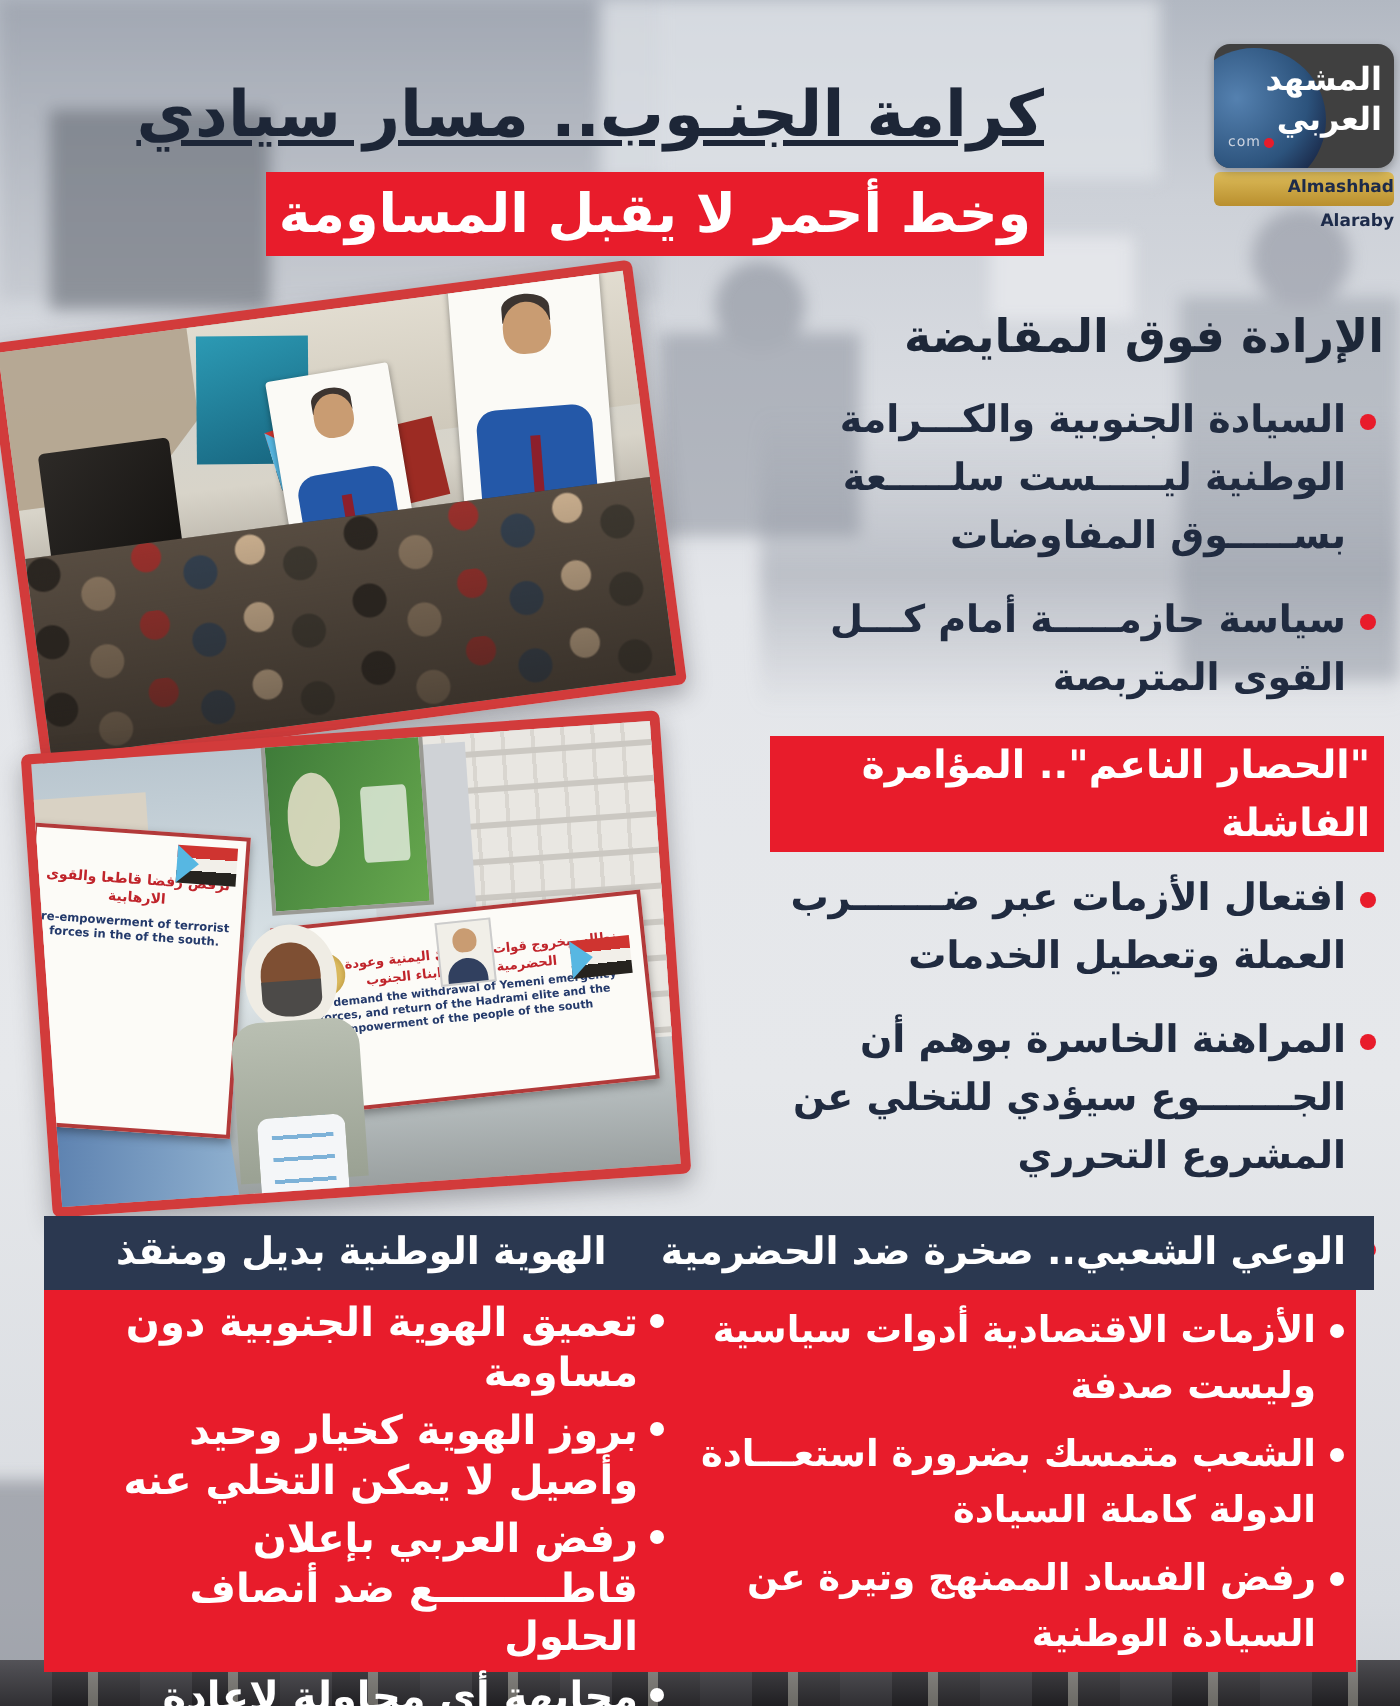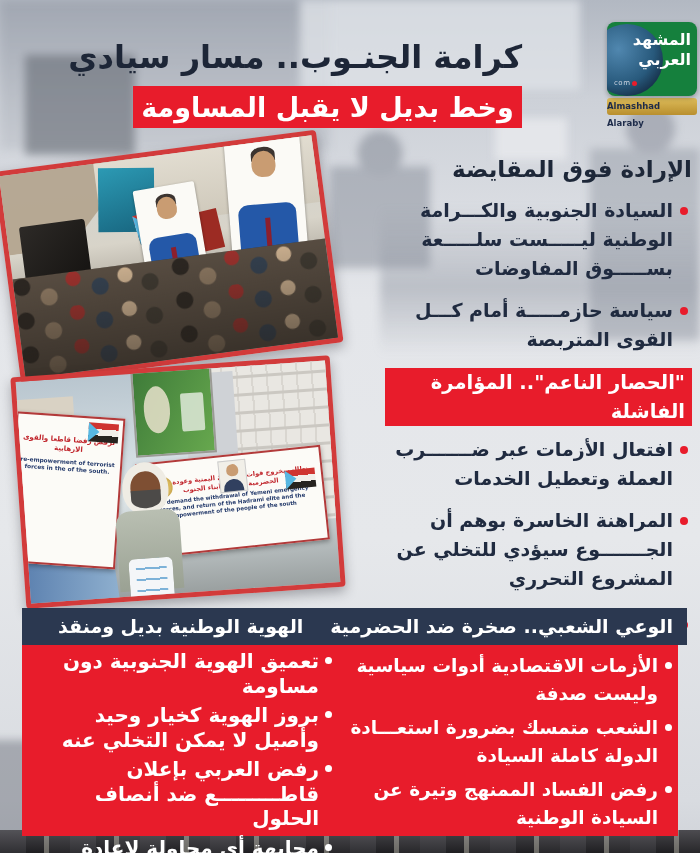--- a/index.html
+++ b/index.html
@@ -23,36 +23,36 @@
   .g-man2{left:590px;top:100px;width:110px;height:240px;background:radial-gradient(circle at 55% 12%,#7d828e 24px,transparent 25px),linear-gradient(180deg,transparent 48px,#9197a3 49px);opacity:.45;}
   .g-sign{left:495px;top:118px;width:72px;height:42px;background:#e8eaee;opacity:.8;}
   .g-crowd{left:380px;top:205px;width:320px;height:150px;background:linear-gradient(180deg,rgba(140,146,158,.0),rgba(140,146,158,.45) 55%,rgba(140,146,158,0));}
   .g-corner{left:-20px;top:740px;width:90px;height:130px;background:#70747d;opacity:.5;}
   .floor{position:absolute;left:0;top:830px;width:700px;height:23px;z-index:1;
       background:repeating-linear-gradient(90deg,#403f44 0 26px,#2a292d 26px 44px,#8f8d86 44px 49px,#353438 49px 70px);}
   .floor::after{content:"";position:absolute;inset:0;background:linear-gradient(180deg,rgba(120,120,125,.35),rgba(0,0,0,.25));}
 
   
   .masthead{position:absolute;left:133px;top:34px;width:389px;z-index:6;direction:rtl;text-align:center;}
-  .title{margin:0;color:#1d2637;font-size:32px;font-weight:bold;line-height:46px;white-space:nowrap;}
+  .title{margin:0;color:#1d2637;font-size:32px;font-weight:bold;line-height:46px;white-space:nowrap;text-decoration:underline;}
   .subtitle-band{margin-top:6px;height:42px;background:var(--red);display:flex;align-items:center;justify-content:center;}
   .subtitle{color:#fff;font-size:27px;font-weight:bold;}
 
   
   .logo{position:absolute;left:607px;top:22px;width:90px;z-index:7;}
-  .logo-main{position:relative;height:74px;background:#15803d;border-radius:8px;overflow:hidden;
+  .logo-main{position:relative;height:62px;background:#404040;border-radius:8px;overflow:hidden;
              box-shadow:0 2px 5px rgba(0,0,0,.3);}
   .globe{position:absolute;left:-16px;top:2px;width:72px;height:72px;border-radius:50%;
          background:radial-gradient(circle at 38% 35%,#5788bc,#2a5583 55%,#17294d 78%);opacity:.9;}
   .logo-ar{position:absolute;right:6px;top:8px;color:#fff;font-size:16px;font-weight:bold;
            text-align:right;line-height:20px;direction:rtl;}
   .logo-com{position:absolute;left:7px;bottom:9px;color:#cdd4e0;font-size:7px;letter-spacing:.5px;display:flex;align-items:center;gap:2px;}
   .logo-com .reddot{width:5px;height:5px;border-radius:50%;background:var(--red);display:inline-block;}
   .logo-band{margin-top:2px;height:17px;line-height:17px;background:linear-gradient(180deg,#ddbc5a,#b98f2e);
-             border-radius:3px;text-align:left;color:#1d2b4a;font-size:8.5px;font-weight:bold;}
+             border-radius:3px;text-align:right;color:#1d2b4a;font-size:8.5px;font-weight:bold;}
 
   
   .col{position:absolute;left:385px;top:152px;width:307px;z-index:5;direction:rtl;text-align:right;}
   .sec{margin:0 0 9px;color:#1d2738;font-size:23px;font-weight:bold;line-height:35px;}
   .sec-red{background:var(--red);color:#fff;font-size:19.5px;line-height:29px;padding:0 7px;margin:14px 0 9px;font-weight:bold;}
   .blist{list-style:none;margin:4px;padding:0;}
   .blist li{position:relative;padding-right:15px;color:#202b40;font-size:19px;font-weight:bold;line-height:29px;margin-bottom:13px;}
   .blist .dot{position:absolute;right:0;top:11px;width:8px;height:8px;border-radius:50%;background:var(--red);}
 
   
@@ -161,21 +161,21 @@
     <div class="g g-man2"></div>
     <div class="g g-sign"></div>
     <div class="g g-crowd"></div>
     <div class="g g-corner"></div>
   </div>
   <div class="floor"></div>
 
   <div class="masthead">
     <h1 class="title">كرامة الجنـوب.. مسار سيادي</h1>
     <div class="subtitle-band">
-      <span class="subtitle">وخط بديل لا يقبل المساومة</span>
+      <span class="subtitle">وخط أحمر لا يقبل المساومة</span>
     </div>
   </div>
 
   <div class="logo">
     <div class="logo-main">
       <div class="globe"></div>
       <div class="logo-ar">المشهد العربي</div>
       <div class="logo-com">
         <span>com</span>
         <span class="reddot"></span>

